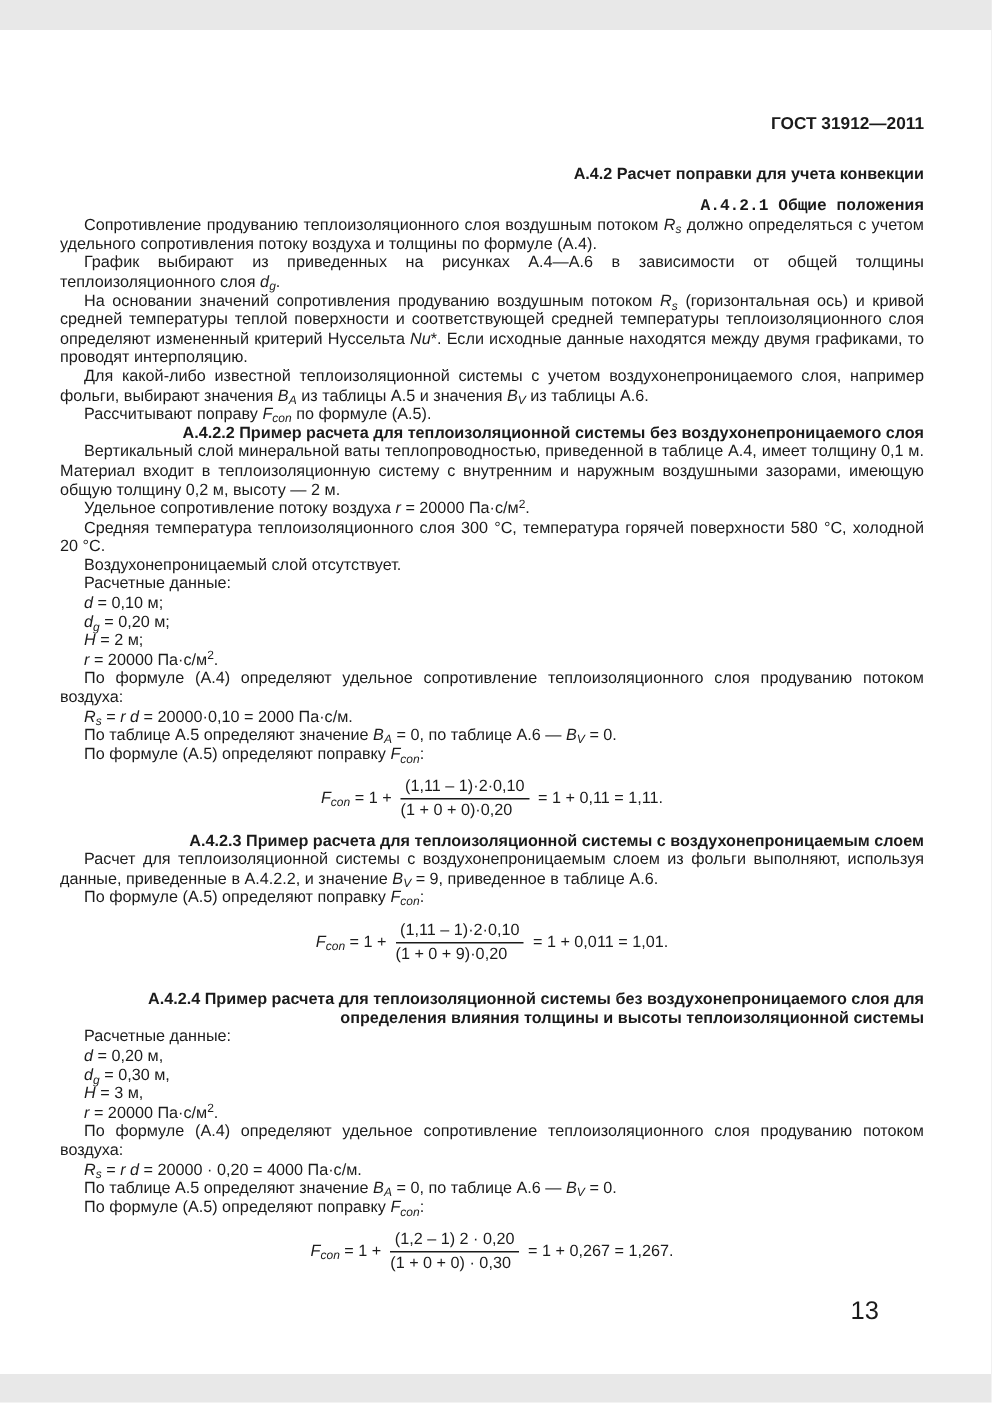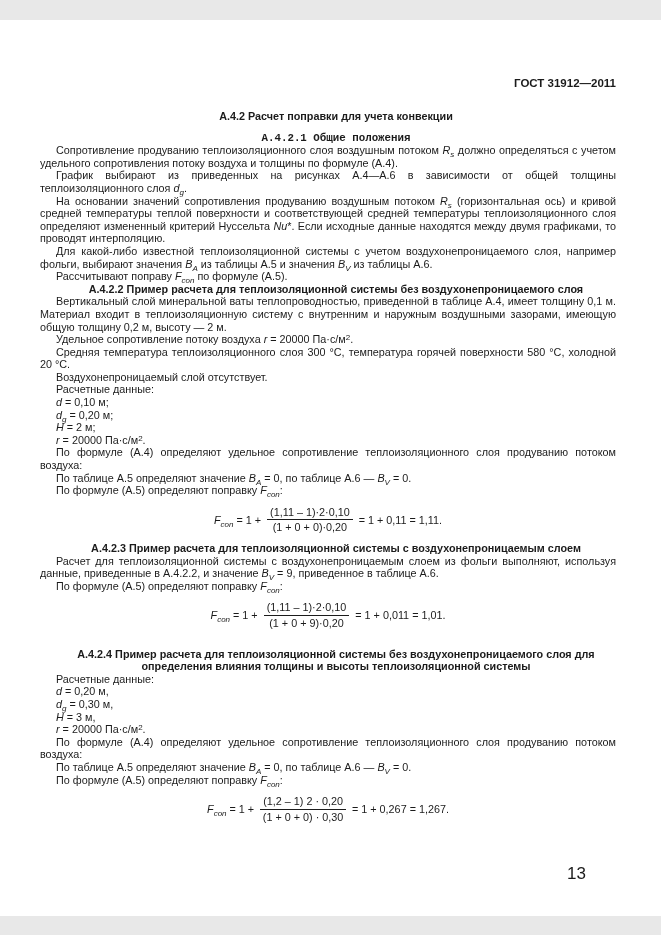--- a/index.html
+++ b/index.html
@@ -11,31 +11,31 @@
   }
   .doc-header {
     position:absolute; top:57px; left:40px; width:576px;
     text-align:right; font-weight:bold; font-size:11.5px;
   }
   .doc-body {
     position:absolute; top:90px; left:40px; width:576px;
     font-size:10.8px; line-height:12.6px;
   }
   .para { text-align:justify; text-indent:16px; }
-  .heading { font-weight:bold; padding-left:16px; text-align:center; }
+  .heading { font-weight:bold; padding-left:16px; text-align:right; }
   .seg-b { font-weight:bold; }
   .seg-i { font-style:italic; }
   .seg-isub { font-style:italic; font-size:8px; vertical-align:-2.5px; line-height:0; }
   .seg-sup { font-size:8px; vertical-align:3.5px; line-height:0; }
   .formula {
     display:flex; justify-content:center; align-items:center;
     margin:9px 0 6px 0; text-indent:0;
   }
   .f-pre, .f-post { white-space:pre; }
-  .frac { display:inline-flex; flex-direction:column; text-align:center; margin:0 3px; }
+  .frac { display:inline-flex; flex-direction:column; margin:0 3px; }
   .frac .num { border-bottom:1px solid #1b1b1b; padding:0 3px 1px 3px; }
   .frac .den { padding-top:1px; }
   .page-number { position:absolute; top:844px; left:567px; font-size:17px; }
 </style>
 </head>
 <body>
 
 <div class="page">
   <div class="doc-header">
     <span>ГОСТ 31912—2011</span>
@@ -52,20 +52,21 @@
       <div class="para"><span>Вертикальный слой минеральной ваты теплопроводностью, приведенной в таблице А.4, имеет толщину 0,1 м. Материал входит в теплоизоляционную систему с внутренним и наружным воздушными зазорами, имеющую общую толщину 0,2 м, высоту — 2 м.</span></div>
       <div class="para"><span>Удельное сопротивление потоку воздуха </span><span class="seg-i">r</span><span> = 20000 Па·с/м</span><span class="seg-sup">2</span><span>.</span></div>
       <div class="para"><span>Средняя температура теплоизоляционного слоя 300 °С, температура горячей поверхности 580 °С, холодной 20 °С.</span></div>
       <div class="para"><span>Воздухонепроницаемый слой отсутствует.</span></div>
       <div class="para"><span>Расчетные данные:</span></div>
       <div class="para"><span class="seg-i">d</span><span> = 0,10 м;</span></div>
       <div class="para"><span class="seg-i">d</span><span class="seg-isub">g</span><span> = 0,20 м;</span></div>
       <div class="para"><span class="seg-i">H</span><span> = 2 м;</span></div>
       <div class="para"><span class="seg-i">r</span><span> = 20000 Па·с/м</span><span class="seg-sup">2</span><span>.</span></div>
       <div class="para"><span>По формуле (А.4) определяют удельное сопротивление теплоизоляционного слоя продуванию потоком воздуха:</span></div>
+      <div class="para"><span class="seg-i">R</span><span class="seg-isub">s</span><span> = </span><span class="seg-i">r d</span><span> = 20000·0,10 = 2000 Па·с/м.</span></div>
       <div class="para"><span>По таблице А.5 определяют значение </span><span class="seg-i">B</span><span class="seg-isub">A</span><span> = 0, по таблице А.6  — </span><span class="seg-i">B</span><span class="seg-isub">V</span><span> = 0.</span></div>
       <div class="para"><span>По формуле (А.5) определяют поправку </span><span class="seg-i">F</span><span class="seg-isub">con</span><span>:</span></div>
       <div class="formula">
         <span class="f-pre"><span class="seg-i">F</span><span class="seg-isub">con</span><span> = 1 + </span></span>
         <span class="frac">
           <span class="num">(1,11 – 1)·2·0,10</span>
           <span class="den">(1 + 0 + 0)·0,20</span>
         </span>
         <span class="f-post"> = 1 + 0,11 = 1,11.</span>
       </div>
@@ -80,20 +81,21 @@
         </span>
         <span class="f-post"> = 1 + 0,011 = 1,01.</span>
       </div>
       <div class="heading" style="margin-top: 18px;"><span class="seg-b">А.4.2.4 Пример расчета для теплоизоляционной системы без воздухонепроницаемого слоя для определения влияния толщины и высоты теплоизоляционной системы</span></div>
       <div class="para"><span>Расчетные данные:</span></div>
       <div class="para"><span class="seg-i">d</span><span> = 0,20 м,</span></div>
       <div class="para"><span class="seg-i">d</span><span class="seg-isub">g</span><span> = 0,30 м,</span></div>
       <div class="para"><span class="seg-i">H</span><span> = 3 м,</span></div>
       <div class="para"><span class="seg-i">r</span><span> = 20000 Па·с/м</span><span class="seg-sup">2</span><span>.</span></div>
       <div class="para"><span>По формуле (А.4) определяют удельное сопротивление теплоизоляционного слоя продуванию потоком воздуха:</span></div>
+      <div class="para"><span class="seg-i">R</span><span class="seg-isub">s</span><span> = </span><span class="seg-i">r d</span><span> = 20000 · 0,20 = 4000 Па·с/м.</span></div>
       <div class="para"><span>По таблице А.5 определяют значение </span><span class="seg-i">B</span><span class="seg-isub">A</span><span> = 0, по таблице А.6  — </span><span class="seg-i">B</span><span class="seg-isub">V</span><span> = 0.</span></div>
       <div class="para"><span>По формуле (А.5) определяют поправку </span><span class="seg-i">F</span><span class="seg-isub">con</span><span>:</span></div>
       <div class="formula">
         <span class="f-pre"><span class="seg-i">F</span><span class="seg-isub">con</span><span> = 1 + </span></span>
         <span class="frac">
           <span class="num">(1,2 – 1) 2 · 0,20</span>
           <span class="den">(1 + 0 + 0) · 0,30</span>
         </span>
         <span class="f-post"> = 1 + 0,267 = 1,267.</span>
       </div>

